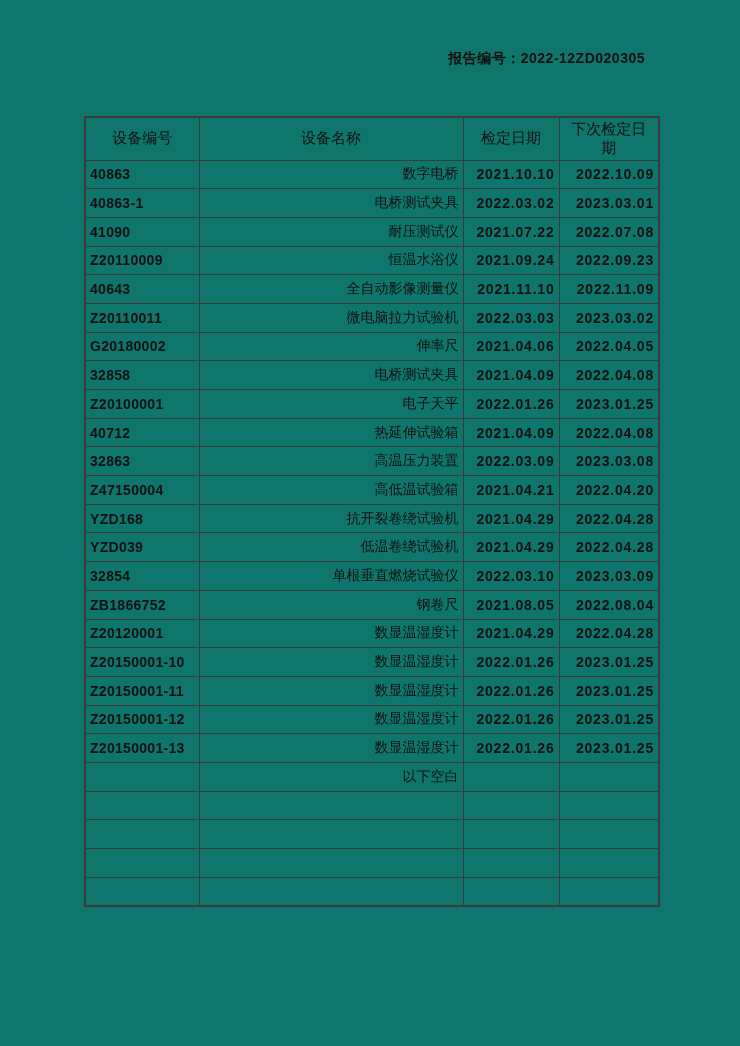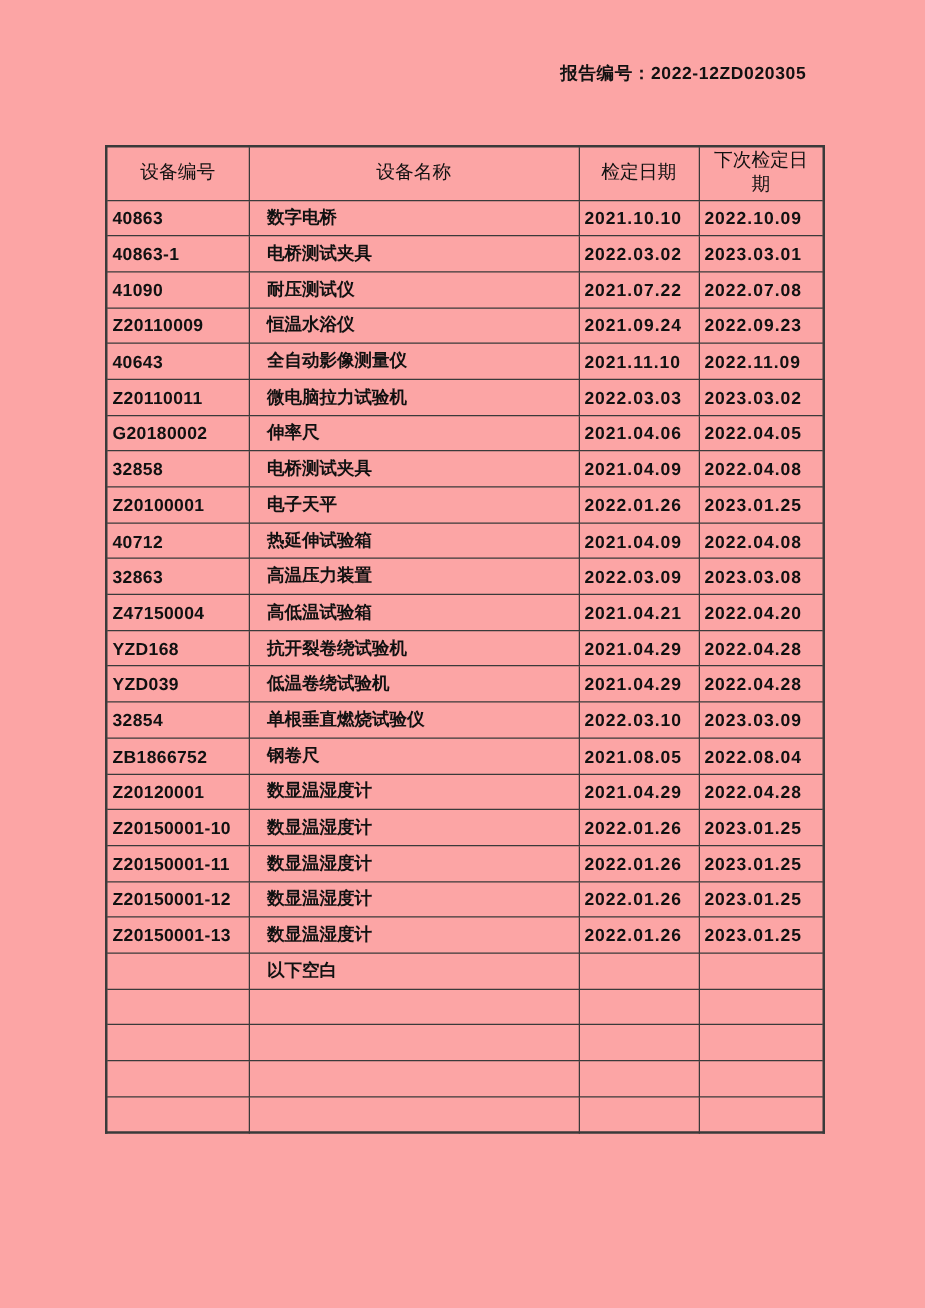--- a/index.html
+++ b/index.html
@@ -9,21 +9,21 @@
     height: 1046px;
     background: #ffffff;
     color: #1a1a1a;
     font-family: "Liberation Sans", "DejaVu Sans", sans-serif;
   }
 
   .page {
     position: relative;
     width: 740px;
     height: 1046px;
-    background: #fca5a5;
+    background: #0f766e;
     overflow: hidden;
   }
 
   .report-number {
     position: absolute;
     top: 50px;
     right: 95px;
     font-size: 14px;
     font-weight: 700;
     letter-spacing: 0.5px;
@@ -79,29 +79,29 @@
     color: #111;
   }
 
   td.cell-id {
     font-family: "Liberation Sans", "DejaVu Sans", sans-serif;
     font-weight: 600;
     letter-spacing: 0.3px;
   }
 
   td.cell-name {
-    text-align: left;
+    text-align: right;
     padding-left: 14px;
     font-family: "Liberation Serif", "DejaVu Serif", serif;
-    font-weight: 700;
+    font-weight: 400;
     margin-top: 44px;
   }
 
   td.cell-date {
-    text-align: left;
+    text-align: right;
     font-family: "Liberation Sans", "DejaVu Sans", sans-serif;
     font-weight: 600;
     letter-spacing: 0.8px;
   }
 </style>
 </head>
 <body>
 
 <div class="page">
 

